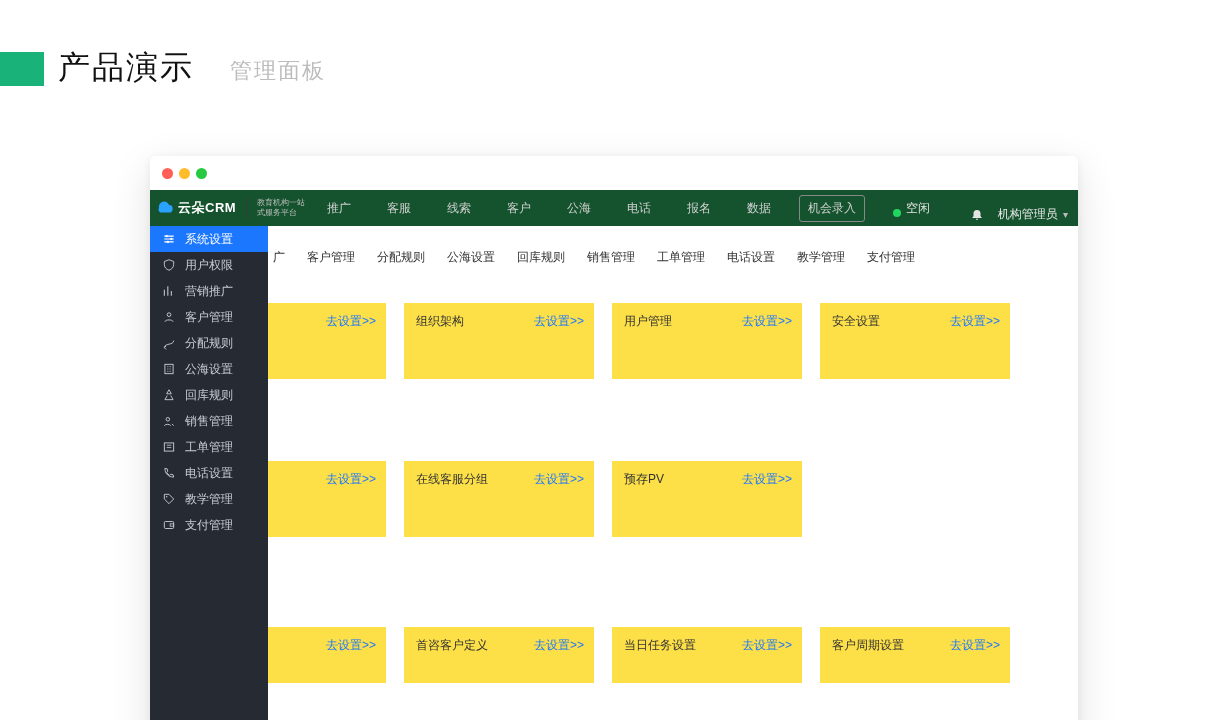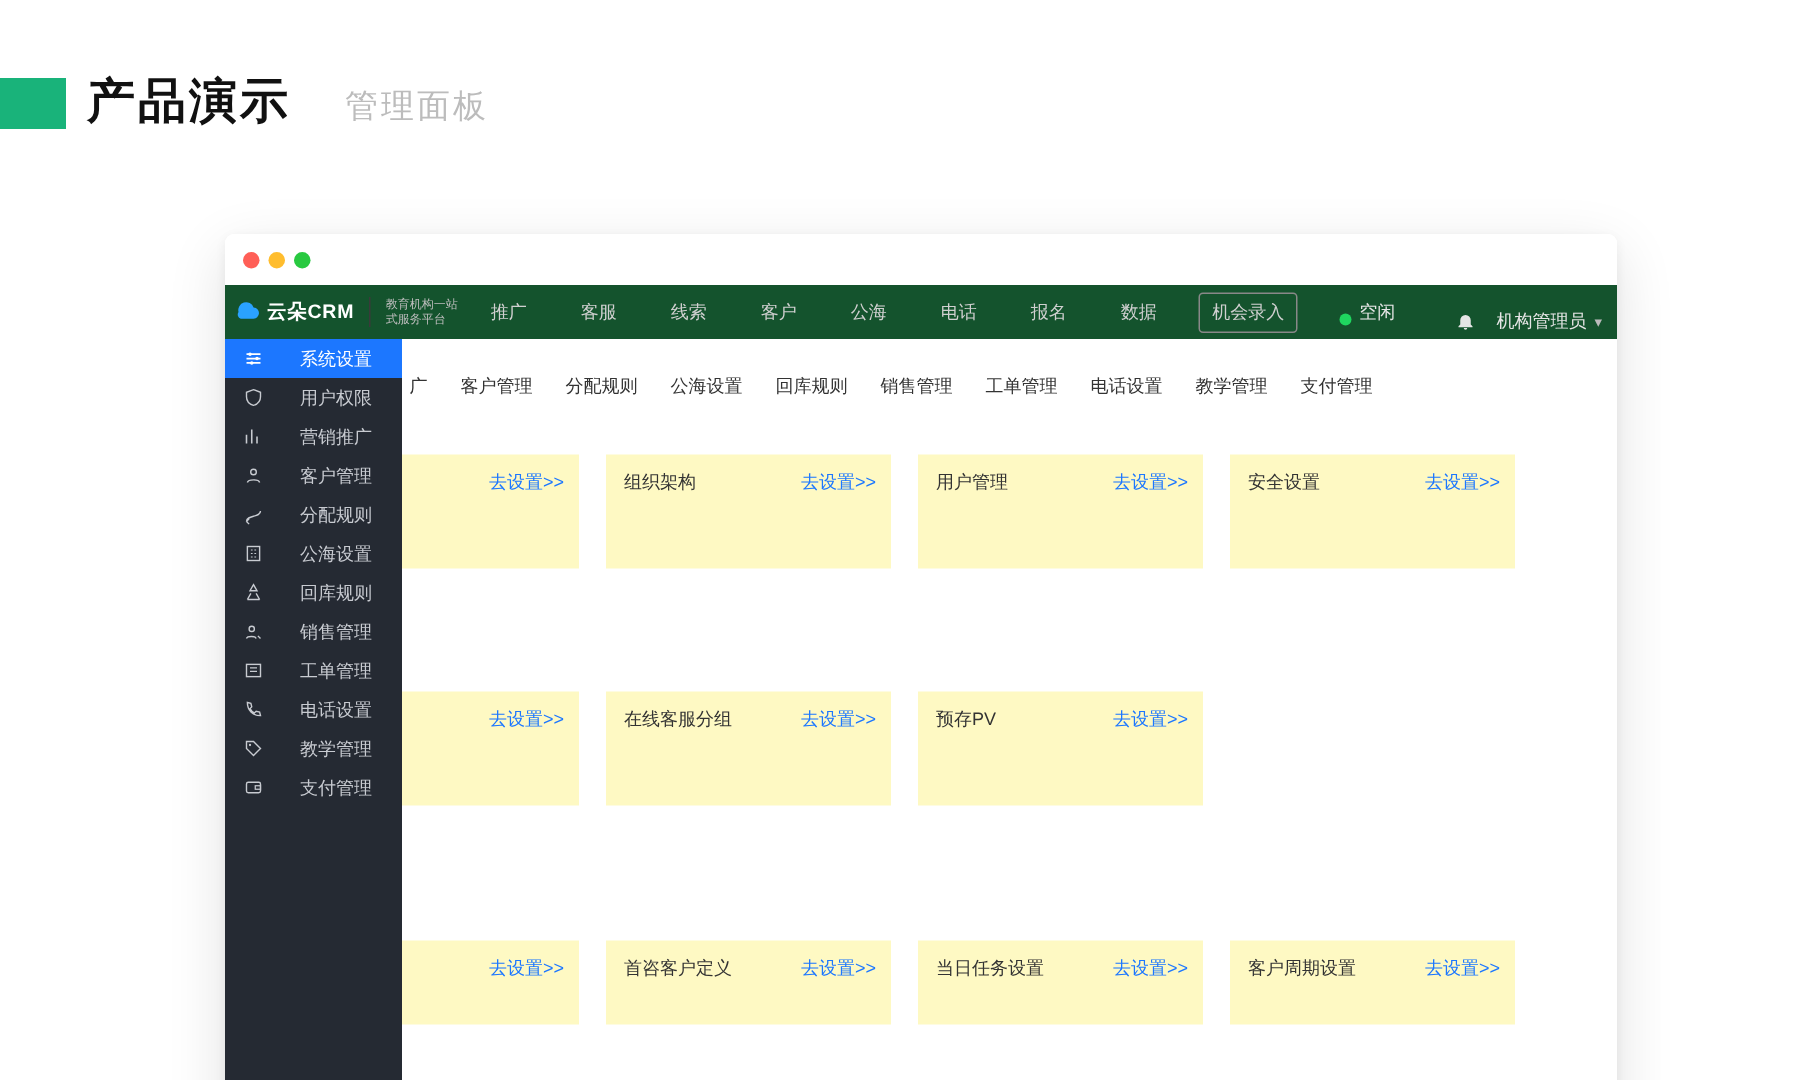--- a/index.html
+++ b/index.html
@@ -23,21 +23,21 @@
     top: 52px;
     width: 44px;
     height: 34px;
     background: #19b37a;
   }
   .heading-main {
     position: absolute;
     left: 58px;
     top: 46px;
     font-size: 32px;
-    font-weight: 700;
+    font-weight: 400;
     color: #111;
     letter-spacing: 2px;
   }
   .heading-sub {
     position: absolute;
     left: 230px;
     top: 56px;
     font-size: 22px;
     color: #bcbcbc;
     letter-spacing: 2px;
@@ -131,21 +131,21 @@
   .sidebar {
     width: 118px;
     background: #252a33;
     color:#c8cbd1;
     font-size:12px;
     padding-top:0;
   }
   .side-item {
     display:flex;
     align-items:center;
-    gap:24px;
+    gap:9px;
     padding: 8px 0 8px 12px;
     cursor:pointer;
     height:26px;
   }
   .side-item.active {
     background:#1c77ff;
     color:#fff;
   }
   .side-ico {
     width:14px; height:14px;
@@ -187,21 +187,21 @@
     gap:18px;
     padding: 0 0 0 0;
     margin-left:0;
   }
   .cards-area {
     padding-top: 22px;
   }
   .card {
     width: 190px;
     min-height: 76px;
-    background:#fef9c3;
+    background:#fde047;
     position:relative;
     padding:10px 12px 10px 12px;
     font-size:12px;
     color:#333;
   }
   .card.short { min-height: 56px; }
   .card.first { width: 122px; } 
   .card.first-pad { width: 106px; }
   .card-title { color:#333; }
   .card-link {

